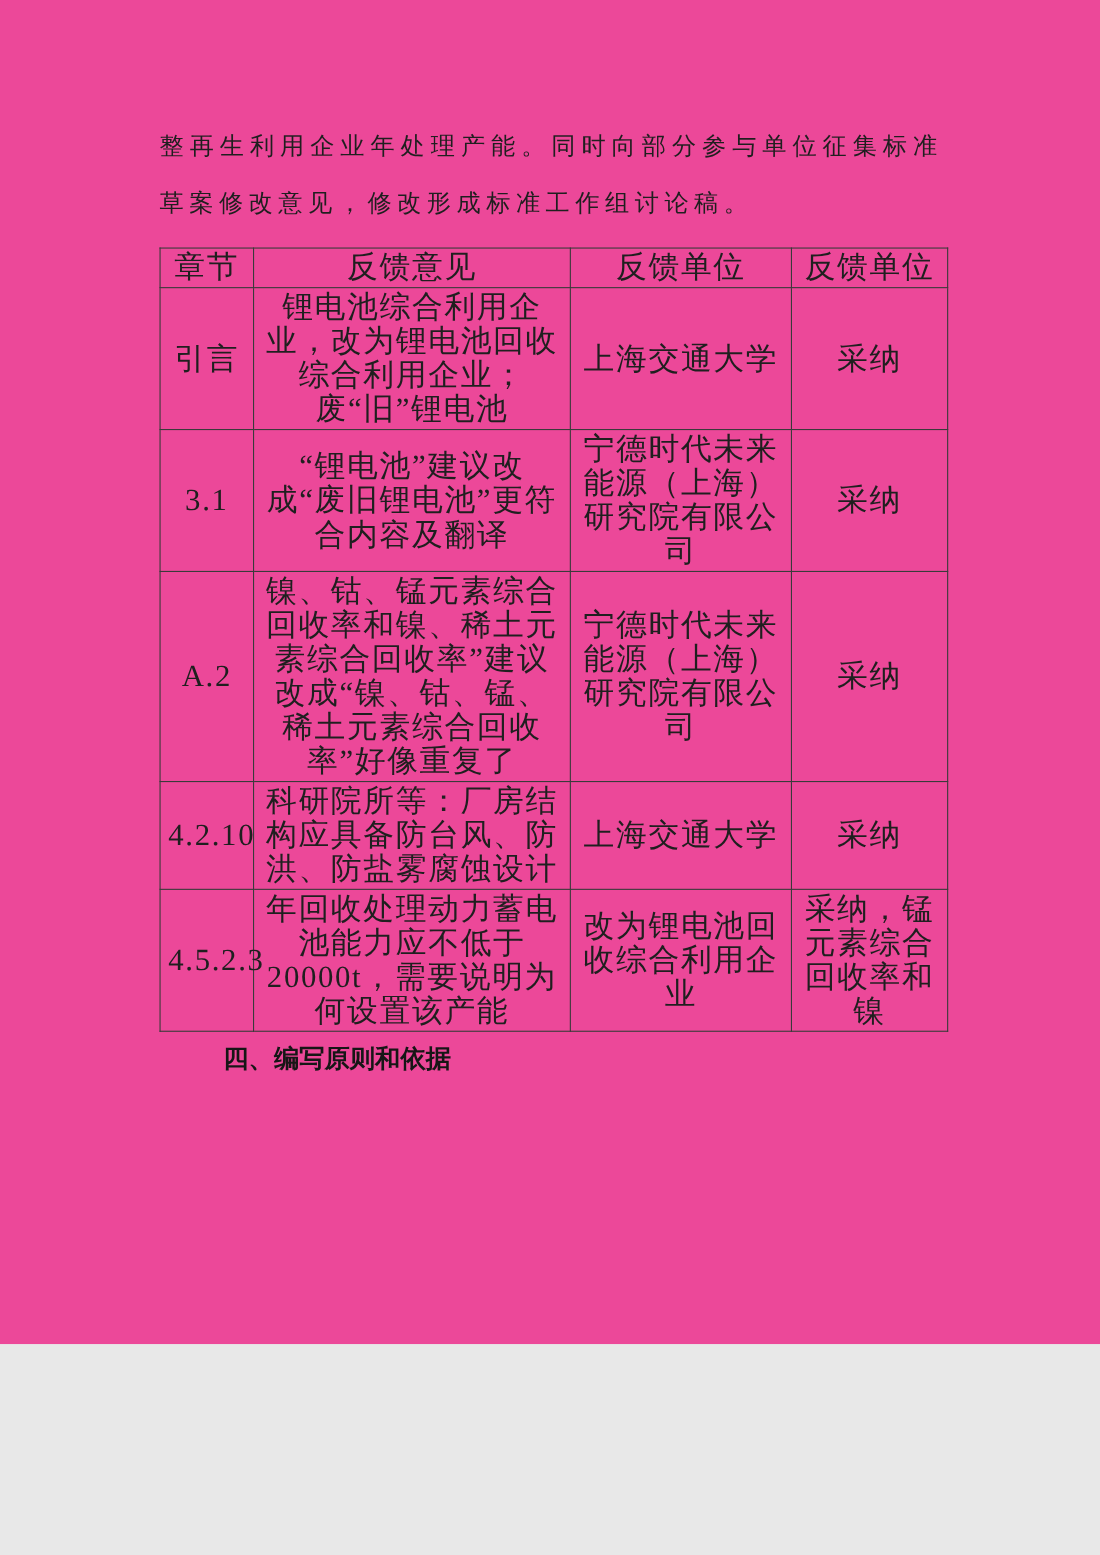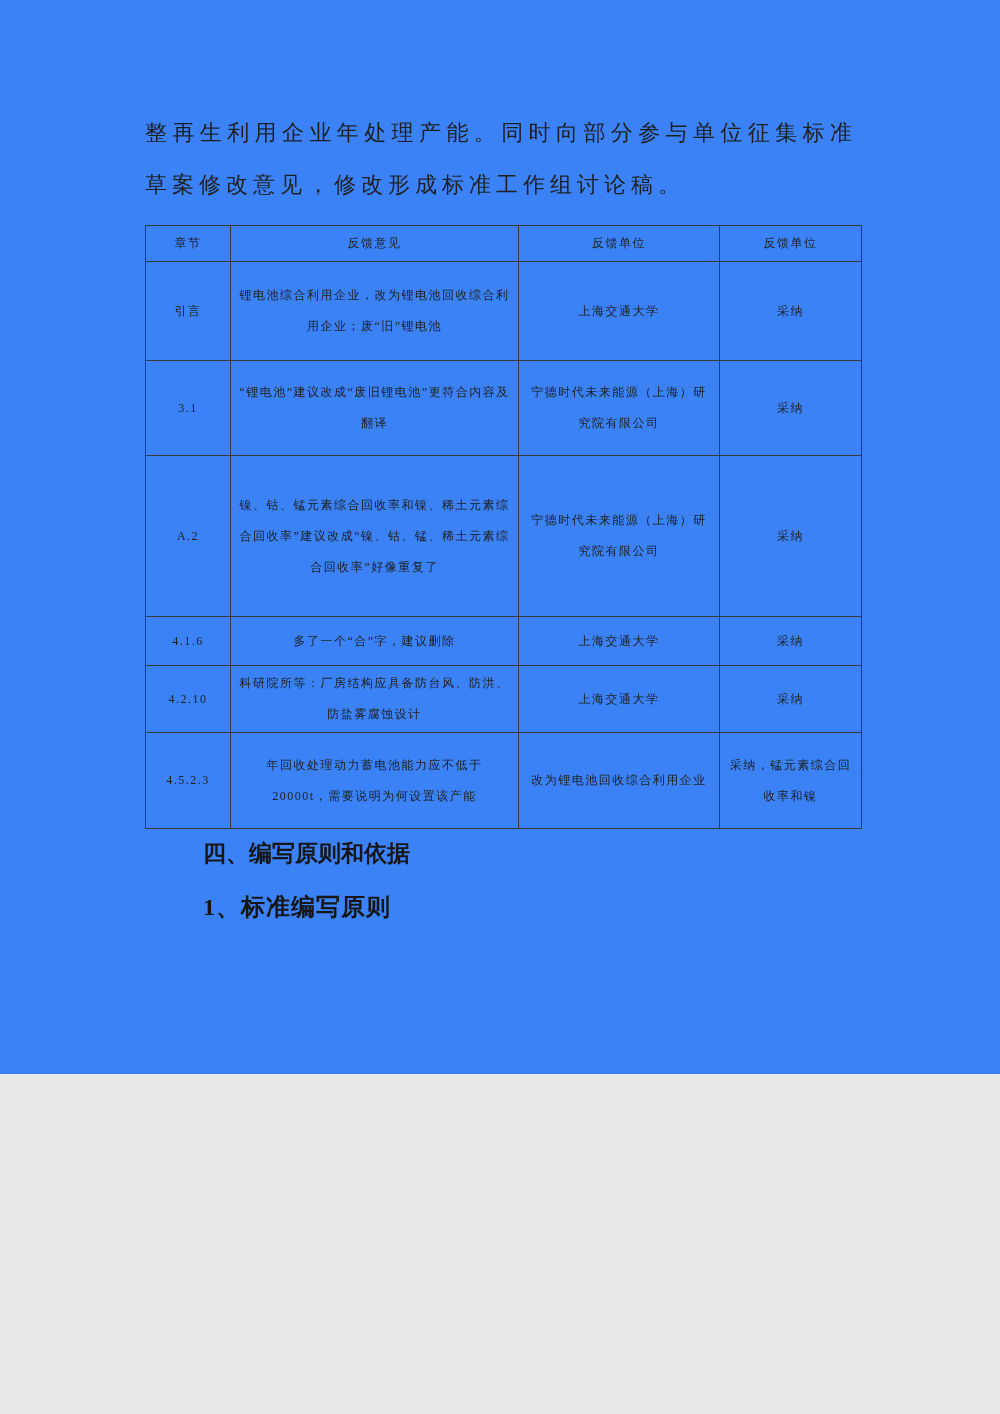--- a/index.html
+++ b/index.html
@@ -1,22 +1,22 @@
 <!DOCTYPE html>
 <html><head>
 <meta charset="utf-8">
 <style>
   * { margin: 0; padding: 0; box-sizing: border-box; }
   html, body { background: #e8e8e8; }
   .page {
     position: relative;
     width: 1000px;
-    height: 1074px;
+    height: 1222px;
     margin: 0 auto;
-    background: #3b82f6;
+    background: #ec4899;
     color: #1f1f1f;
     font-family: "Liberation Serif", "DejaVu Serif", serif;
     overflow: hidden;
   }
   .content {
     padding: 107px 143px 0 145px;
   }
   p.par {
     font-size: 22px;
     line-height: 52px;
@@ -24,21 +24,21 @@
     text-align: justify;
     text-justify: inter-ideograph;
   }
   p.indent { text-indent: 44px; }
 
   table.fb {
     margin-top: 14px;
     border-collapse: collapse;
     table-layout: fixed;
     width: 716px;
-    font-size: 12px;
+    font-size: 28px;
   }
   table.fb th, table.fb td {
     border: 1.8px solid #3a3a3a;
     text-align: center;
     vertical-align: middle;
     font-weight: normal;
     letter-spacing: 1.5px;
     line-height: 31px;
     padding: 2px 7px;
   }
@@ -117,41 +117,34 @@
           <td>“锂电池”建议改成“废旧锂电池”更符合内容及翻译</td>
           <td>宁德时代未来能源（上海）研究院有限公司</td>
           <td>采纳</td>
         </tr>
         <tr class="rc">
           <td>A.2</td>
           <td>镍、钴、锰元素综合回收率和镍、稀土元素综合回收率”建议改成“镍、钴、锰、稀土元素综合回收率”好像重复了</td>
           <td>宁德时代未来能源（上海）研究院有限公司</td>
           <td>采纳</td>
         </tr>
-        <tr class="rd">
-          <td>4.1.6</td>
-          <td>多了一个“合”字，建议删除</td>
-          <td>上海交通大学</td>
-          <td>采纳</td>
-        </tr>
         <tr class="re">
           <td>4.2.10</td>
           <td>科研院所等：厂房结构应具备防台风、防洪、防盐雾腐蚀设计</td>
           <td>上海交通大学</td>
           <td>采纳</td>
         </tr>
         <tr class="rf">
           <td>4.5.2.3</td>
           <td>年回收处理动力蓄电池能力应不低于 20000t，需要说明为何设置该产能</td>
           <td>改为锂电池回收综合利用企业</td>
           <td>采纳，锰元素综合回收率和镍</td>
         </tr>
       </tbody>
     </table>
 
     <div class="headings">
       <div class="h-main">四、编写原则和依据</div>
-      <div class="h-sub">1、标准编写原则</div>
     </div>
   </div>
 
   <div class="footer">- 7 -</div>
 </div>
 
 </body></html>

